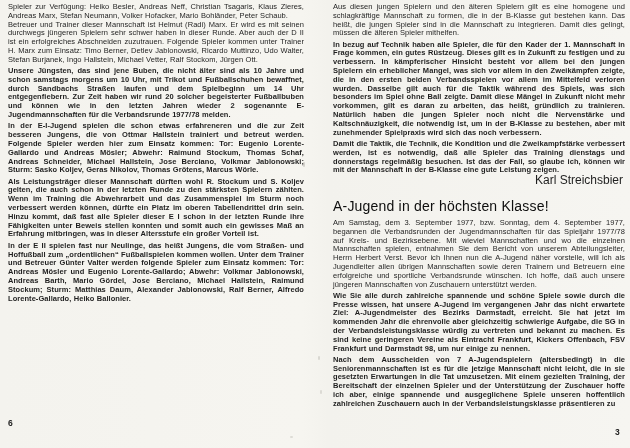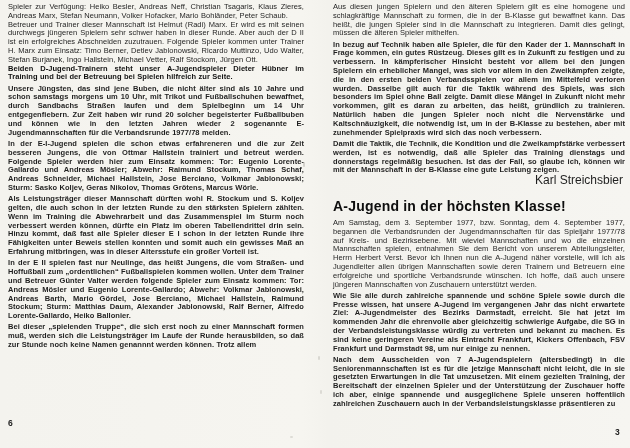--- a/index.html
+++ b/index.html
@@ -45,21 +45,21 @@
     font-size: 12px;
     line-height: 8.8px;
     text-align: right;
     margin-top: 1px;
     padding-right: 2px;
     color: #1f1f1f;
   }
   .article-heading {
     font-size: 14px;
     line-height: 16px;
-    font-weight: bold;
+    font-weight: normal;
     letter-spacing: 0.2px;
     margin: 13px 0 5px 0;
     color: #0e0e0e;
     text-align: left;
   }
   .page-number {
     position: absolute;
     font-size: 8.5px;
     font-weight: bold;
     color: #222;
@@ -80,39 +80,37 @@
 <body>
 
 <div class="spread">
 
   <div class="col col-left">
     <p class="body-text">Spieler zur Verfügung: Heiko Besler, Andreas Neff, Christian Tsagaris, Klaus Zieres, Andreas Marx, Stefan Neumann, Volker Hofacker, Mario Bohländer, Peter Schaub.</p>
 
 
     <p class="body-text">Betreuer und Trainer dieser Mannschaft ist Helmut (Radi) Marx. Er wird es mit seinen durchwegs jüngeren Spielern sehr schwer haben in dieser Runde. Aber auch der D II ist ein erfolgreiches Abschneiden zuzutrauen. Folgende Spieler kommen unter Trainer H. Marx zum Einsatz: Timo Berner, Detlev Jablonowski, Ricardo Muttinzo, Udo Walter, Stefan Burjanek, Ingo Hallstein, Michael Vetter, Ralf Stockom, Jürgen Ott.</p>
 
-    <p class="body-text bold-note">Beiden D-Jugend-Trainern steht unser A-Jugendspieler Dieter Hübner im Training und bei der Betreuung bei Spielen hilfreich zur Seite.</p>
 
 
 
     <p class="body-text gap">Unsere Jüngsten, das sind jene Buben, die nicht älter sind als 10 Jahre und schon samstags morgens um 10 Uhr, mit Trikot und Fußballschuhen bewaffnet, durch Sandbachs Straßen laufen und dem Spielbeginn um 14 Uhr entgegenfiebern. Zur Zeit haben wir rund 20 solcher begeisterter Fußballbuben und können wie in den letzten Jahren wieder 2 sogenannte E-Jugendmannschaften für die Verbandsrunde 1977/78 melden.</p>
 
     <p class="body-text gap">In der E-I-Jugend spielen die schon etwas erfahreneren und die zur Zeit besseren Jungens, die von Ottmar Hallstein trainiert und betreut werden. Folgende Spieler werden hier zum Einsatz kommen: Tor: Eugenio Lorente-Gallardo und Andreas Mösler; Abwehr: Raimund Stockum, Thomas Schaf, Andreas Schneider, Michael Hallstein, Jose Berciano, Volkmar Jablonowski; Sturm: Sasko Koljev, Geras Nikolov, Thomas Grötens, Marcus Wörle.</p>
 
     <p class="body-text gap">Als Leistungsträger dieser Mannschaft dürften wohl R. Stockum und S. Koljev gelten, die auch schon in der letzten Runde zu den stärksten Spielern zählten. Wenn im Training die Abwehrarbeit und das Zusammenspiel im Sturm noch verbessert werden können, dürfte ein Platz im oberen Tabellendrittel drin sein. Hinzu kommt, daß fast alle Spieler dieser E I schon in der letzten Runde ihre Fähigkeiten unter Beweis stellen konnten und somit auch ein gewisses Maß an Erfahrung mitbringen, was in dieser Altersstufe ein großer Vorteil ist.</p>
 
     <p class="body-text gap">In der E II spielen fast nur Neulinge, das heißt Jungens, die vom Straßen- und Hoffußball zum „ordentlichen“ Fußballspielen kommen wollen. Unter dem Trainer und Betreuer Günter Valter werden folgende Spieler zum Einsatz kommen: Tor: Andreas Mösler und Eugenio Lorente-Gallardo; Abwehr: Volkmar Jablonowski, Andreas Barth, Mario Gördel, Jose Berciano, Michael Hallstein, Raimund Stockum; Sturm: Matthias Daum, Alexander Jablonowski, Ralf Berner, Alfredo Lorente-Gallardo, Heiko Ballonier.</p>
 
-    <p class="body-text gap">Bei dieser „spielenden Truppe“, die sich erst noch zu einer Mannschaft formen muß, werden sich die Leistungsträger im Laufe der Runde herausbilden, so daß zur Stunde noch keine Namen genannnt werden können. Trotz allem</p>
   </div>
 
   <div class="page-number page-number-left">6</div>
 
   <div class="col col-right">
-    <p class="body-text">Aus diesen jungen Spielern und den älteren Spielern gilt es eine homogene und schlagkräftige Mannschaft zu formen, die in der B-Klasse gut bewaffnet kann. Das heißt, die jungen Spieler sind in die Mannschaft zu integrieren. Damit dies gelingt, müssen die älteren Spieler mithelfen.</p>
+    <p class="body-text">Aus diesen jungen Spielern und den älteren Spielern gilt es eine homogene und schlagkräftige Mannschaft zu formen, die in der B-Klasse gut bestehen kann. Das heißt, die jungen Spieler sind in die Mannschaft zu integrieren. Damit dies gelingt, müssen die älteren Spieler mithelfen.</p>
 
     <p class="body-text gap">In bezug auf Technik haben alle Spieler, die für den Kader der 1. Mannschaft in Frage kommen, ein gutes Rüstzeug. Dieses gilt es in Zukunft zu festigen und zu verbessern. In kämpferischer Hinsicht besteht vor allem bei den jungen Spielern ein erheblicher Mangel, was sich vor allem in den Zweikämpfen zeigte, die in den ersten beiden Verbandsspielen vor allem im Mittelfeld verloren wurden. Dasselbe gilt auch für die Taktik während des Spiels, was sich besonders im Spiel ohne Ball zeigte. Damit diese Mängel in Zukunft nicht mehr vorkommen, gilt es daran zu arbeiten, das heißt, gründlich zu trainieren. Natürlich haben die jungen Spieler noch nicht die Nervenstärke und Kaltschnäuzigkeit, die notwendig ist, um in der B-Klasse zu bestehen, aber mit zunehmender Spielpraxis wird sich das noch verbessern.</p>
 
     <p class="body-text gap">Damit die Taktik, die Technik, die Kondition und die Zweikampfstärke verbessert werden, ist es notwendig, daß alle Spieler das Training dienstags und donnerstags regelmäßig besuchen. Ist das der Fall, so glaube ich, können wir mit der Mannschaft in der B-Klasse eine gute Leistung zeigen.</p>
 
     <p class="signature">Karl Streichsbier</p>
 
     <h1 class="article-heading">A-Jugend in der höchsten Klasse!</h1>
 
     <p class="body-text">Am Samstag, dem 3. September 1977, bzw. Sonntag, dem 4. September 1977, begannen die Verbandsrunden der Jugendmannschaften für das Spieljahr 1977/78 auf Kreis- und Bezirksebene. Mit wieviel Mannschaften und wo die einzelnen Mannschaften spielen, entnahmen Sie dem Bericht von unserem Abteilungsleiter, Herrn Herbert Verst. Bevor ich Ihnen nun die A-Jugend näher vorstelle, will ich als Jugendleiter allen übrigen Mannschaften sowie deren Trainern und Betreuern eine erfolgreiche und sportliche Verbandsrunde wünschen. Ich hoffe, daß auch unsere jüngeren Mannschaften von Zuschauern unterstützt werden.</p>

